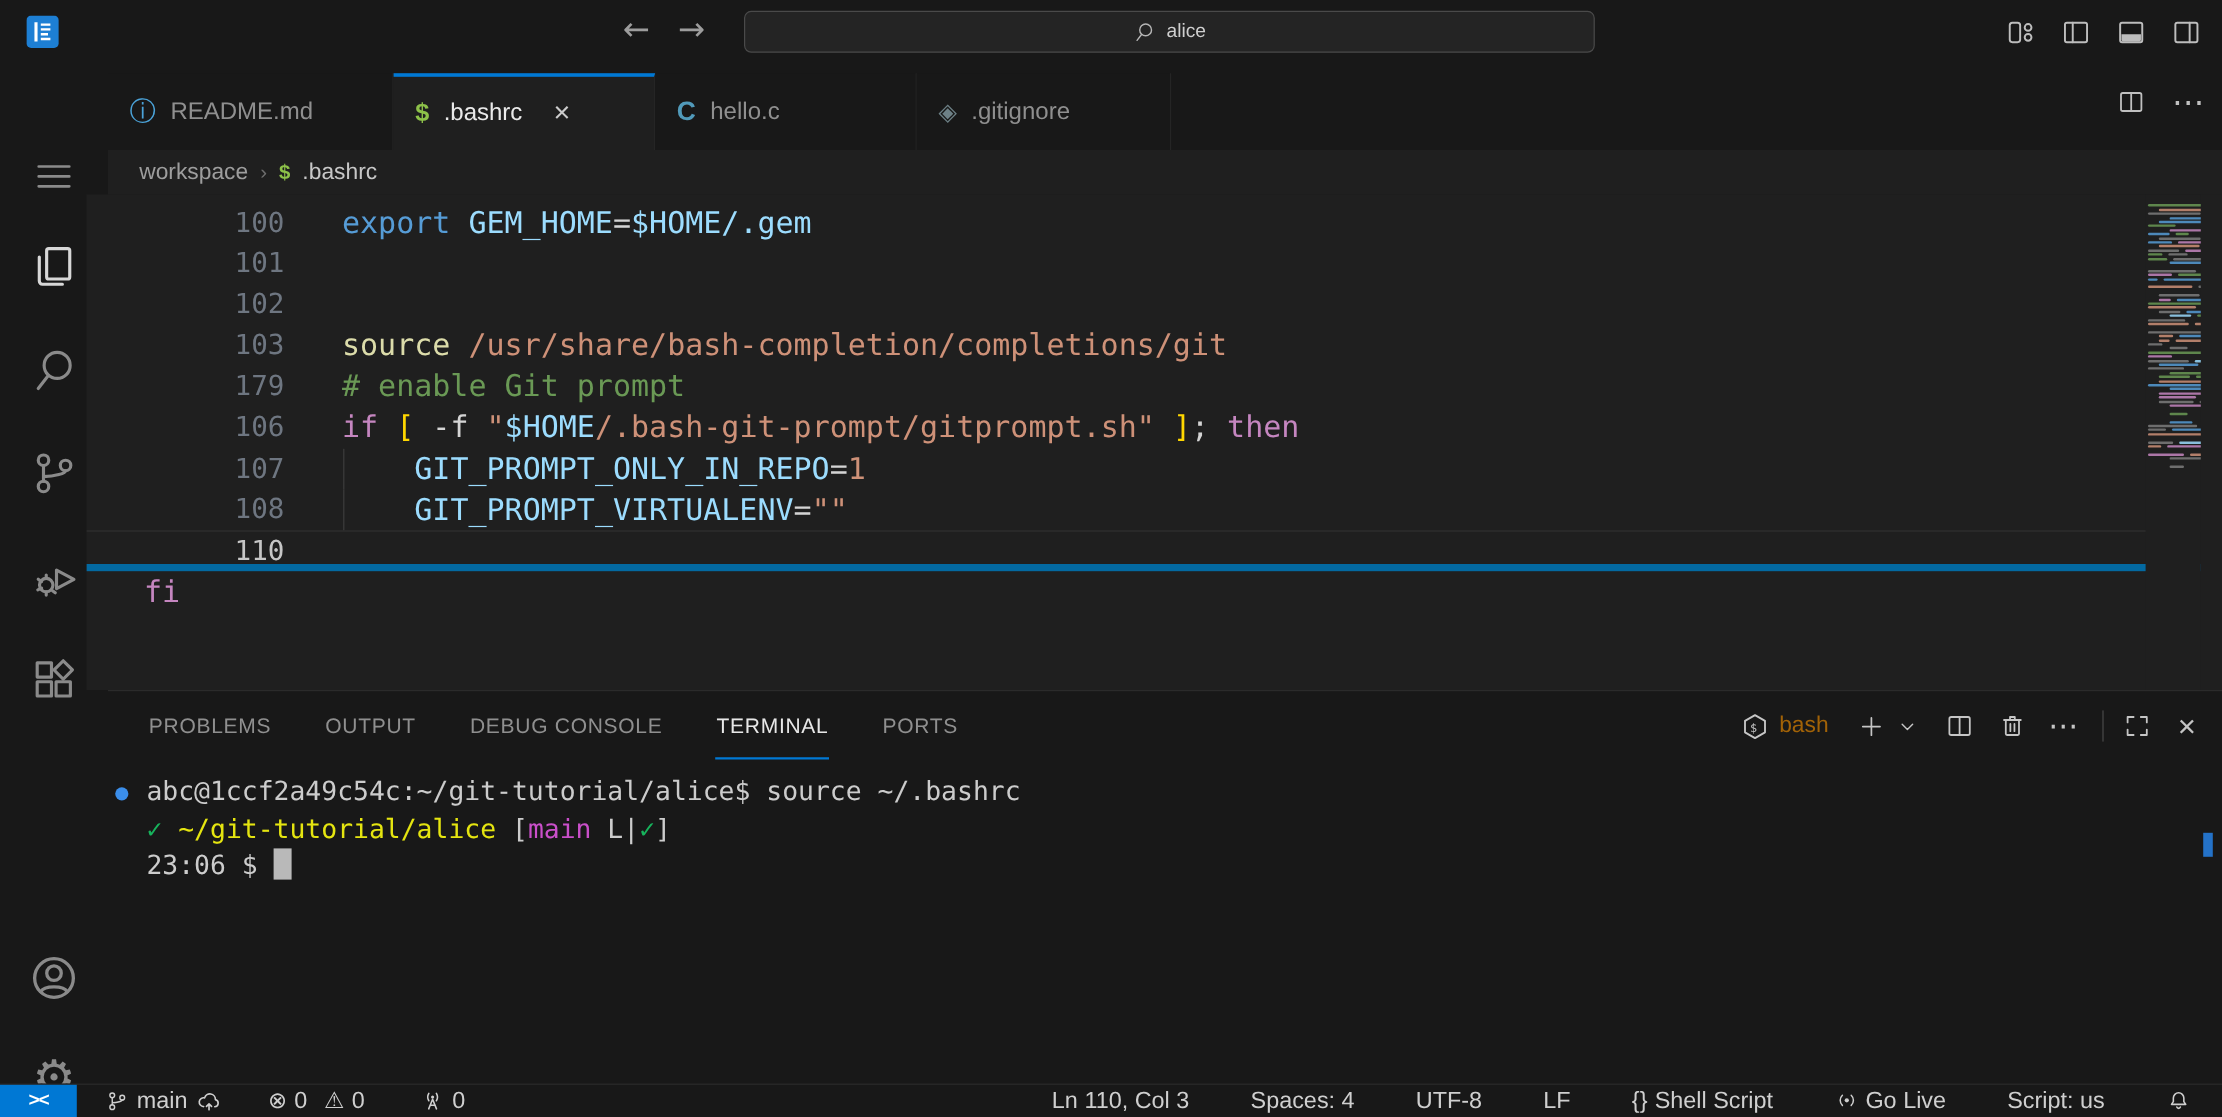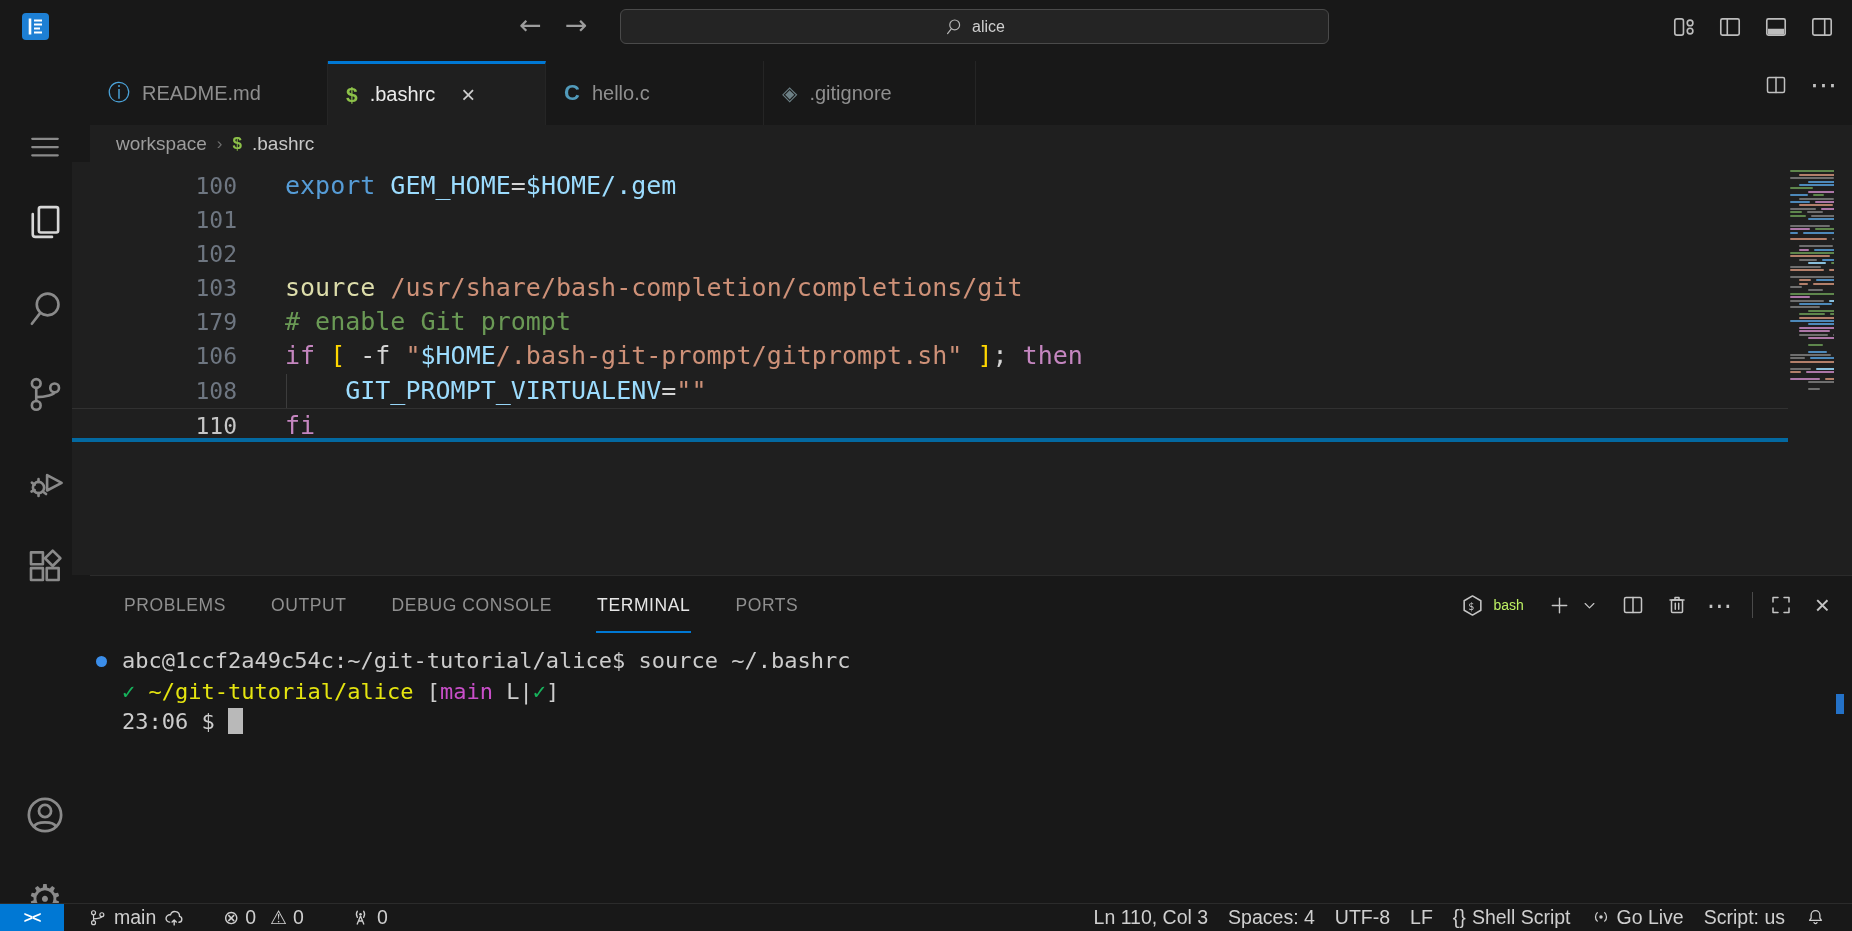--- a/index.html
+++ b/index.html
@@ -55,58 +55,58 @@
   }
   #breadcrumbs .sep { color:#6e6e6e; font-size:17px; }
   #breadcrumbs .bicon { color:#8dc149; font-weight:bold; font-size:17px; }
   #breadcrumbs .bfile { color:#c7c7c7; }
 
   
   #editor { position:absolute; left:72px; top:162px; width:1762px; height:413px; background:#1f1f1f; overflow:hidden;text-decoration:underline; }
   #editor-lines { position:absolute; left:0; top:7px; right:0; }
   .line { position:relative; display:flex; height:34.1px; line-height:34.1px;
           font-family:"DejaVu Sans Mono","Liberation Mono",monospace; font-size:25px; }
-  .line.cur { border-top:1px solid #313131; border-bottom:4px solid #0369a1; }
+  .line.cur { border-top:1px solid #313131; border-bottom:6px solid #0369a1;flex-direction:column; }
   .ln { flex:none; width:165px; text-align:right; color:#6e7681; font-size:23px; }
   .codetxt { padding-left:48px; white-space:pre; }
   .guide { position:absolute; left:214px; top:0; bottom:0; width:1px; background:#3c3c3c; }
   .tk-kw{color:#569cd6} .tk-ctl{color:#c586c0} .tk-var{color:#9cdcfe} .tk-str{color:#ce9178}
   .tk-fn{color:#dcdcaa} .tk-br{color:#ffd700} .tk-pl{color:#d4d4d4} .tk-cm{color:#6a9955}
   .line.cur .ln { color:#c6c6c6; }
   #minimap { position:absolute; left:1716px; top:0; width:112px; height:413px; background:#1f1f1f; z-index:5; }
   #minimap .mbar { position:absolute; height:2px; border-radius:1px; opacity:.85; }
 
   
   #panel { position:absolute; left:90px; top:575px; width:1762px; height:328px; background:#181818; border-top:1px solid #2b2b2b; }
   #panel-tabs { position:absolute; left:33px; top:0; height:58px; display:flex; align-items:center; gap:43px; }
   .ptab { color:#8f8f8f; font-size:17.5px; letter-spacing:.6px; padding:17px 1px; cursor:default; }
   .ptab.active { color:#e7e7e7; box-shadow:inset 0 -2px 0 #0078d4; }
   #panel-actions { position:absolute; right:0; top:0; height:58px; display:flex; align-items:center; color:#c5c5c5; }
-  #panel-actions .plabel { font-size:14px; margin:0 0 0 8px; color:#bef264; }
+  #panel-actions .plabel { font-size:19px; margin:0 0 0 8px; color:#a16207; }
   #panel-actions .pa { background:none; border:none; color:#c5c5c5; display:flex; align-items:center; }
   #panel-actions .more { font-size:25px; }
   #panel-actions .pdivider { width:1px; height:26px; background:#4a4a4a; margin:0 16px 0 20px; }
   #terminal { position:absolute; left:0; top:58px; right:0; bottom:0; }
   #term-bullet { position:absolute; left:6px; top:22px; width:11px; height:11px; border-radius:50%; background:#3b8eea; }
   #terminal-lines { position:absolute; left:32px; top:12px; font-family:"DejaVu Sans Mono","Liberation Mono",monospace; font-size:22px; }
   .trow { height:30.5px; line-height:30.5px; white-space:pre; color:#cccccc; }
   .t-fg{color:#cccccc} .t-grn{color:#17b35c} .t-yel{color:#e5e510} .t-mag{color:#c94fc9}
   #term-cursor { display:inline-block; width:15px; height:26px; background:#b9b9b9; vertical-align:-5px; }
   #term-scroll { position:absolute; right:8px; top:60px; width:8px; height:20px; background:#2472c8; }
 
   
   #statusbar { position:absolute; left:0; top:903px; width:1852px; height:28px; background:#181818; border-top:1px solid #2b2b2b;
                display:flex; align-items:center; font-size:19.5px; color:#cfcfcf; }
   #remote { width:64px; height:28px; background:#0078d4; color:#fff; display:flex; align-items:center; justify-content:center;
             font-weight:bold; font-size:16px; letter-spacing:-1px; flex:none; }
   .sitem { display:flex; align-items:center; gap:6px; cursor:default; }
   #sb-branch { margin-left:24px; gap:7px; }
   #sb-problems { margin-left:38px; gap:6px; }
   #sb-ports { margin-left:46px; }
-  #sb-right { margin-left:auto; display:flex; align-items:center; gap:20px; margin-right:26px; }
+  #sb-right { margin-left:auto; display:flex; align-items:center; gap:51px; margin-right:26px; }
   .glyph19 { font-size:19px; }
 </style>
 </head>
 <body>
 
 <div id="root">
 
   <header id="titlebar">
     <svg id="logo" viewBox="0 0 27 27">
       <rect width="27" height="27" rx="4" fill="#1d7fd4"></rect>
@@ -255,20 +255,25 @@
           <span class="ln">103</span>
           <span class="codetxt"><span class="tk-fn">source</span><span class="tk-pl"> </span><span class="tk-str">/usr/share/bash-completion/completions/git</span></span>
         </div>
         <div class="line">
           <span class="ln">179</span>
           <span class="codetxt"><span class="tk-cm"># enable Git prompt</span></span>
         </div>
         <div class="line">
           <span class="ln">106</span>
           <span class="codetxt"><span class="tk-ctl">if </span><span class="tk-br">[</span><span class="tk-pl"> -f </span><span class="tk-str">"</span><span class="tk-var">$HOME</span><span class="tk-str">/.bash-git-prompt/gitprompt.sh"</span><span class="tk-pl"> </span><span class="tk-br">]</span><span class="tk-pl">; </span><span class="tk-ctl">then</span></span>
+        </div>
+        <div class="line">
+          <span class="ln">107</span>
+          <span class="codetxt"><span class="tk-pl">    </span><span class="tk-var">GIT_PROMPT_ONLY_IN_REPO</span><span class="tk-pl">=</span><span class="tk-str">1</span></span>
+          <span class="guide"></span>
         </div>
         <div class="line">
           <span class="ln">108</span>
           <span class="codetxt"><span class="tk-pl">    </span><span class="tk-var">GIT_PROMPT_VIRTUALENV</span><span class="tk-pl">=</span><span class="tk-str">""</span></span>
           <span class="guide"></span>
         </div>
         <div class="line cur">
           <span class="ln">110</span>
           <span class="codetxt"><span class="tk-ctl">fi</span></span>
         </div>

